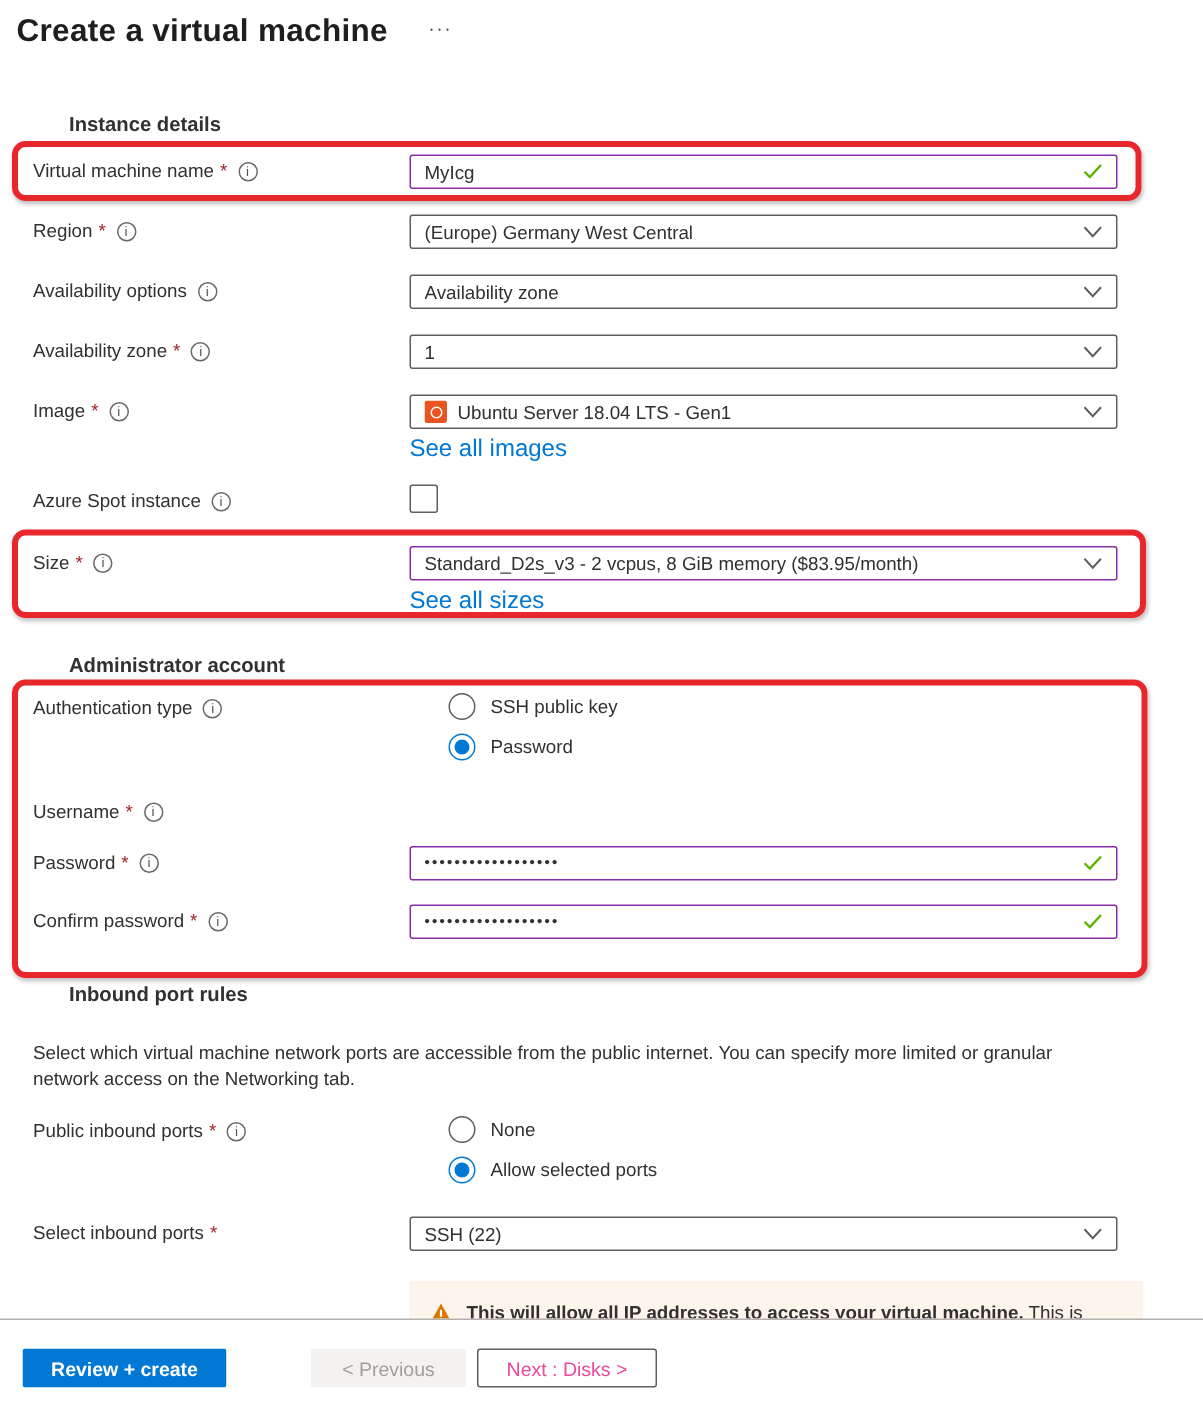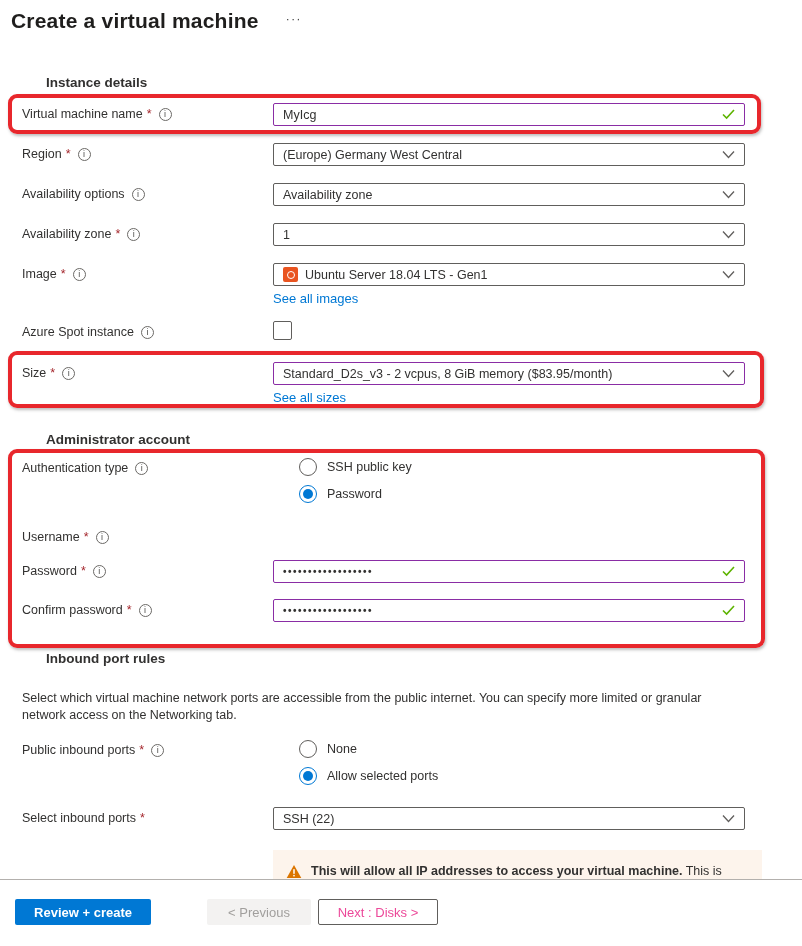--- a/index.html
+++ b/index.html
@@ -39,21 +39,21 @@
     display: flex; align-items: center; justify-content: space-between;
     padding: 0 9px; font-size: 12.5px; color: #323130;
   }
   .modified { border: 1.5px solid #8A2DA5; }
   .dd { cursor: pointer; }
   .dd-left { display: flex; align-items: center; gap: 7px; min-width: 0; white-space: nowrap; overflow: hidden; }
 
   .chev { flex-shrink: 0; margin-left: 8px; }
   .check { flex-shrink: 0; margin-left: 8px; }
 
-  .link { display: inline-block; margin-top: 5px; font-size: 13px; color: #0078D4; text-decoration: none; cursor: pointer; }
+  .link { display: inline-block; margin-top: 5px; font-size: 16px; color: #0078D4; text-decoration: none; cursor: pointer; }
 
   .ubuntu-icon {
     width: 15px; height: 15px; background: #E95420; border-radius: 2px;
     display: inline-flex; align-items: center; justify-content: center; flex-shrink: 0;
   }
   .ubuntu-icon span { width: 8px; height: 8px; border: 1.5px solid #fff; border-radius: 50%; }
 
   .checkbox { width: 19px; height: 19px; border: 1px solid #605E5C; border-radius: 2px; background: #fff; cursor: pointer; }
 
   .radio-line { display: flex; align-items: center; gap: 10px; height: 20px; font-size: 12.5px; cursor: pointer; padding-left: 26px; }

